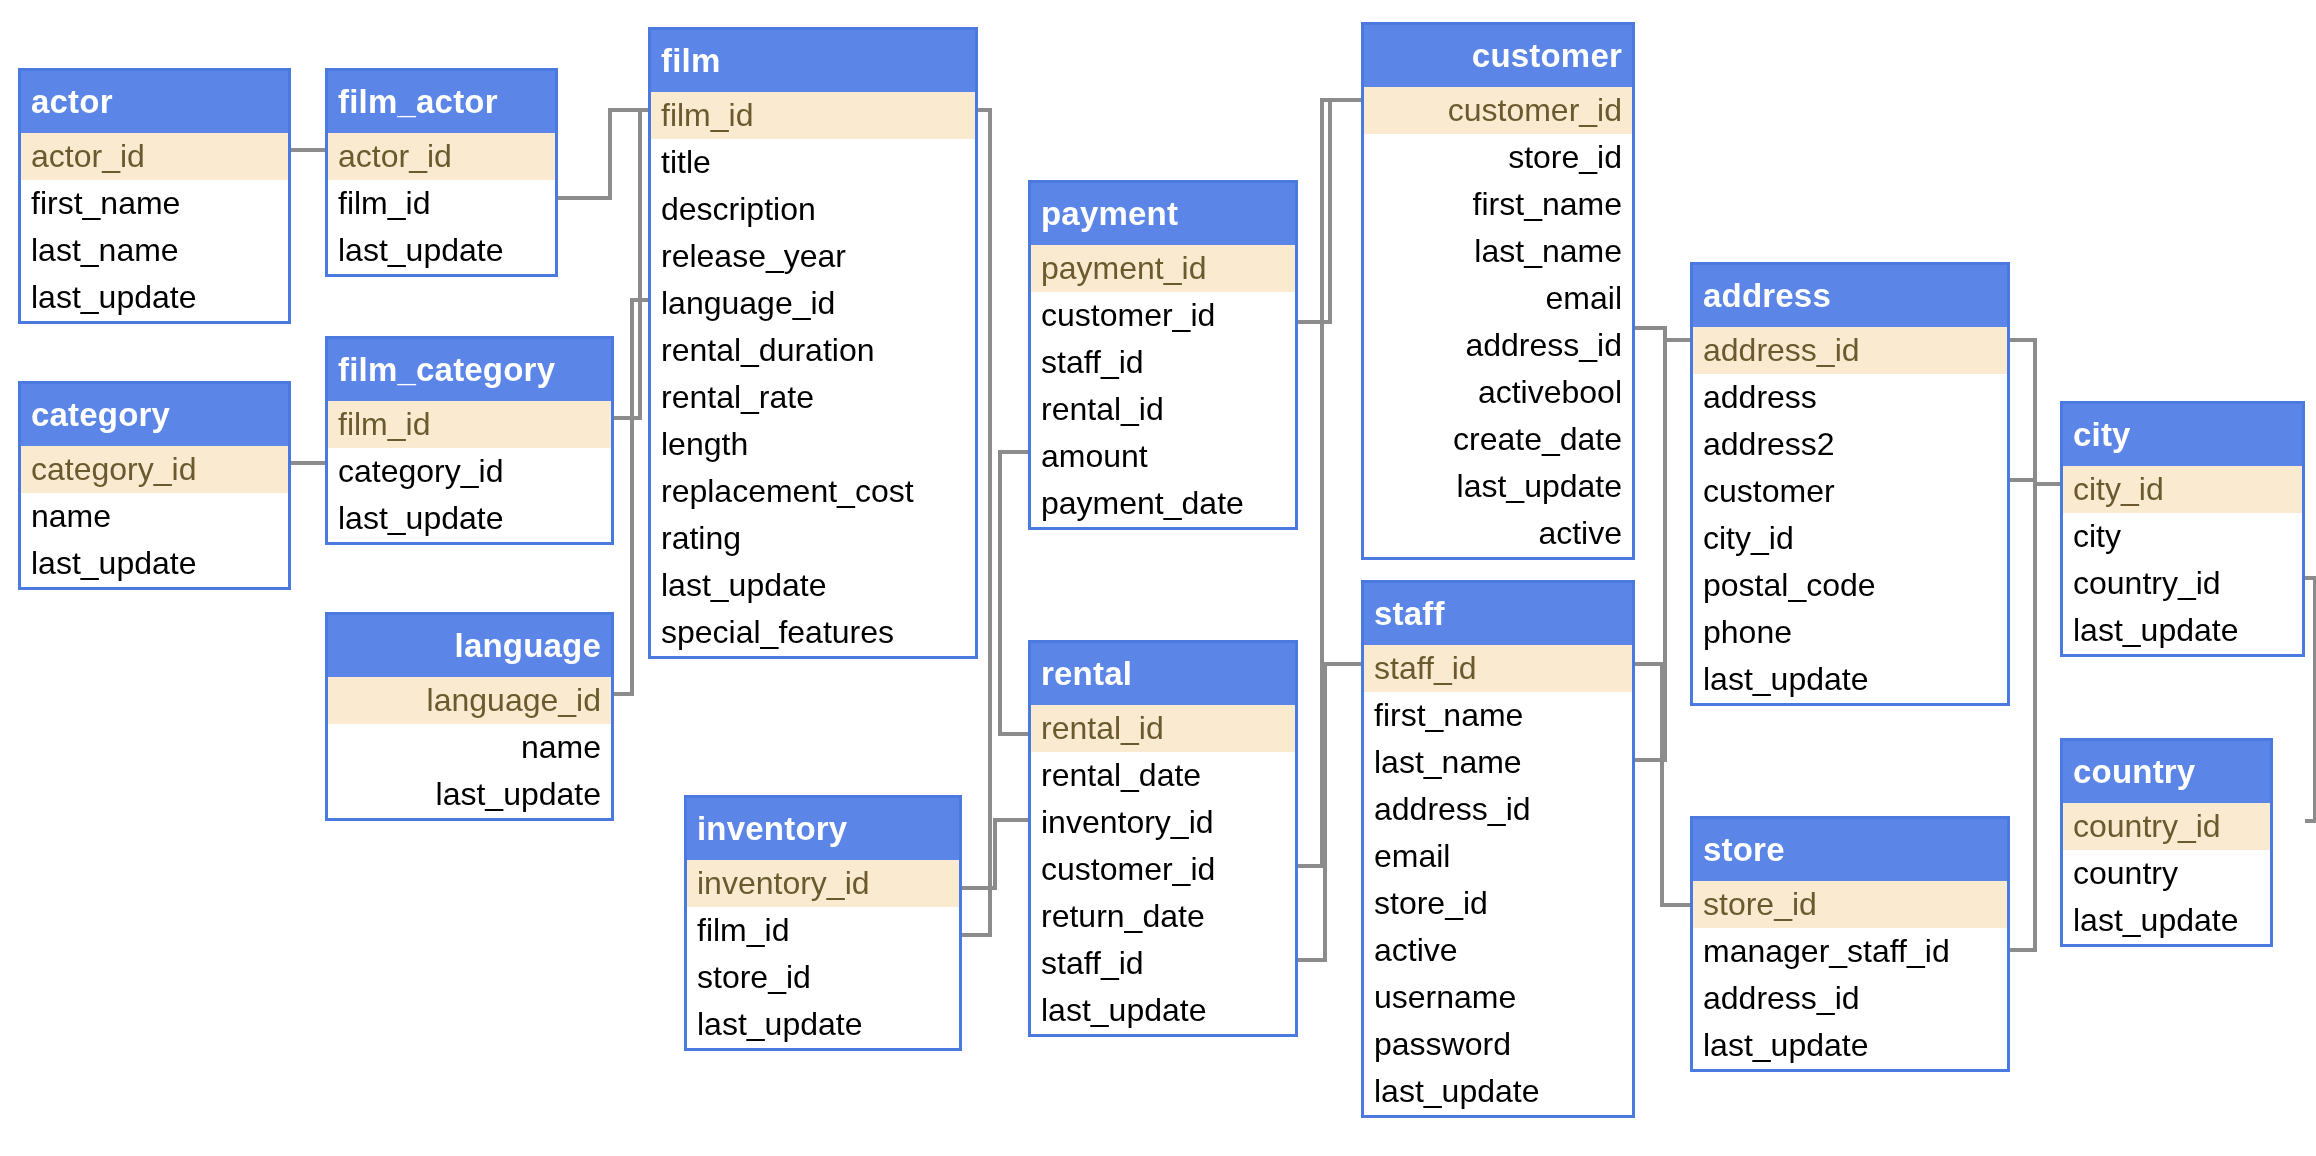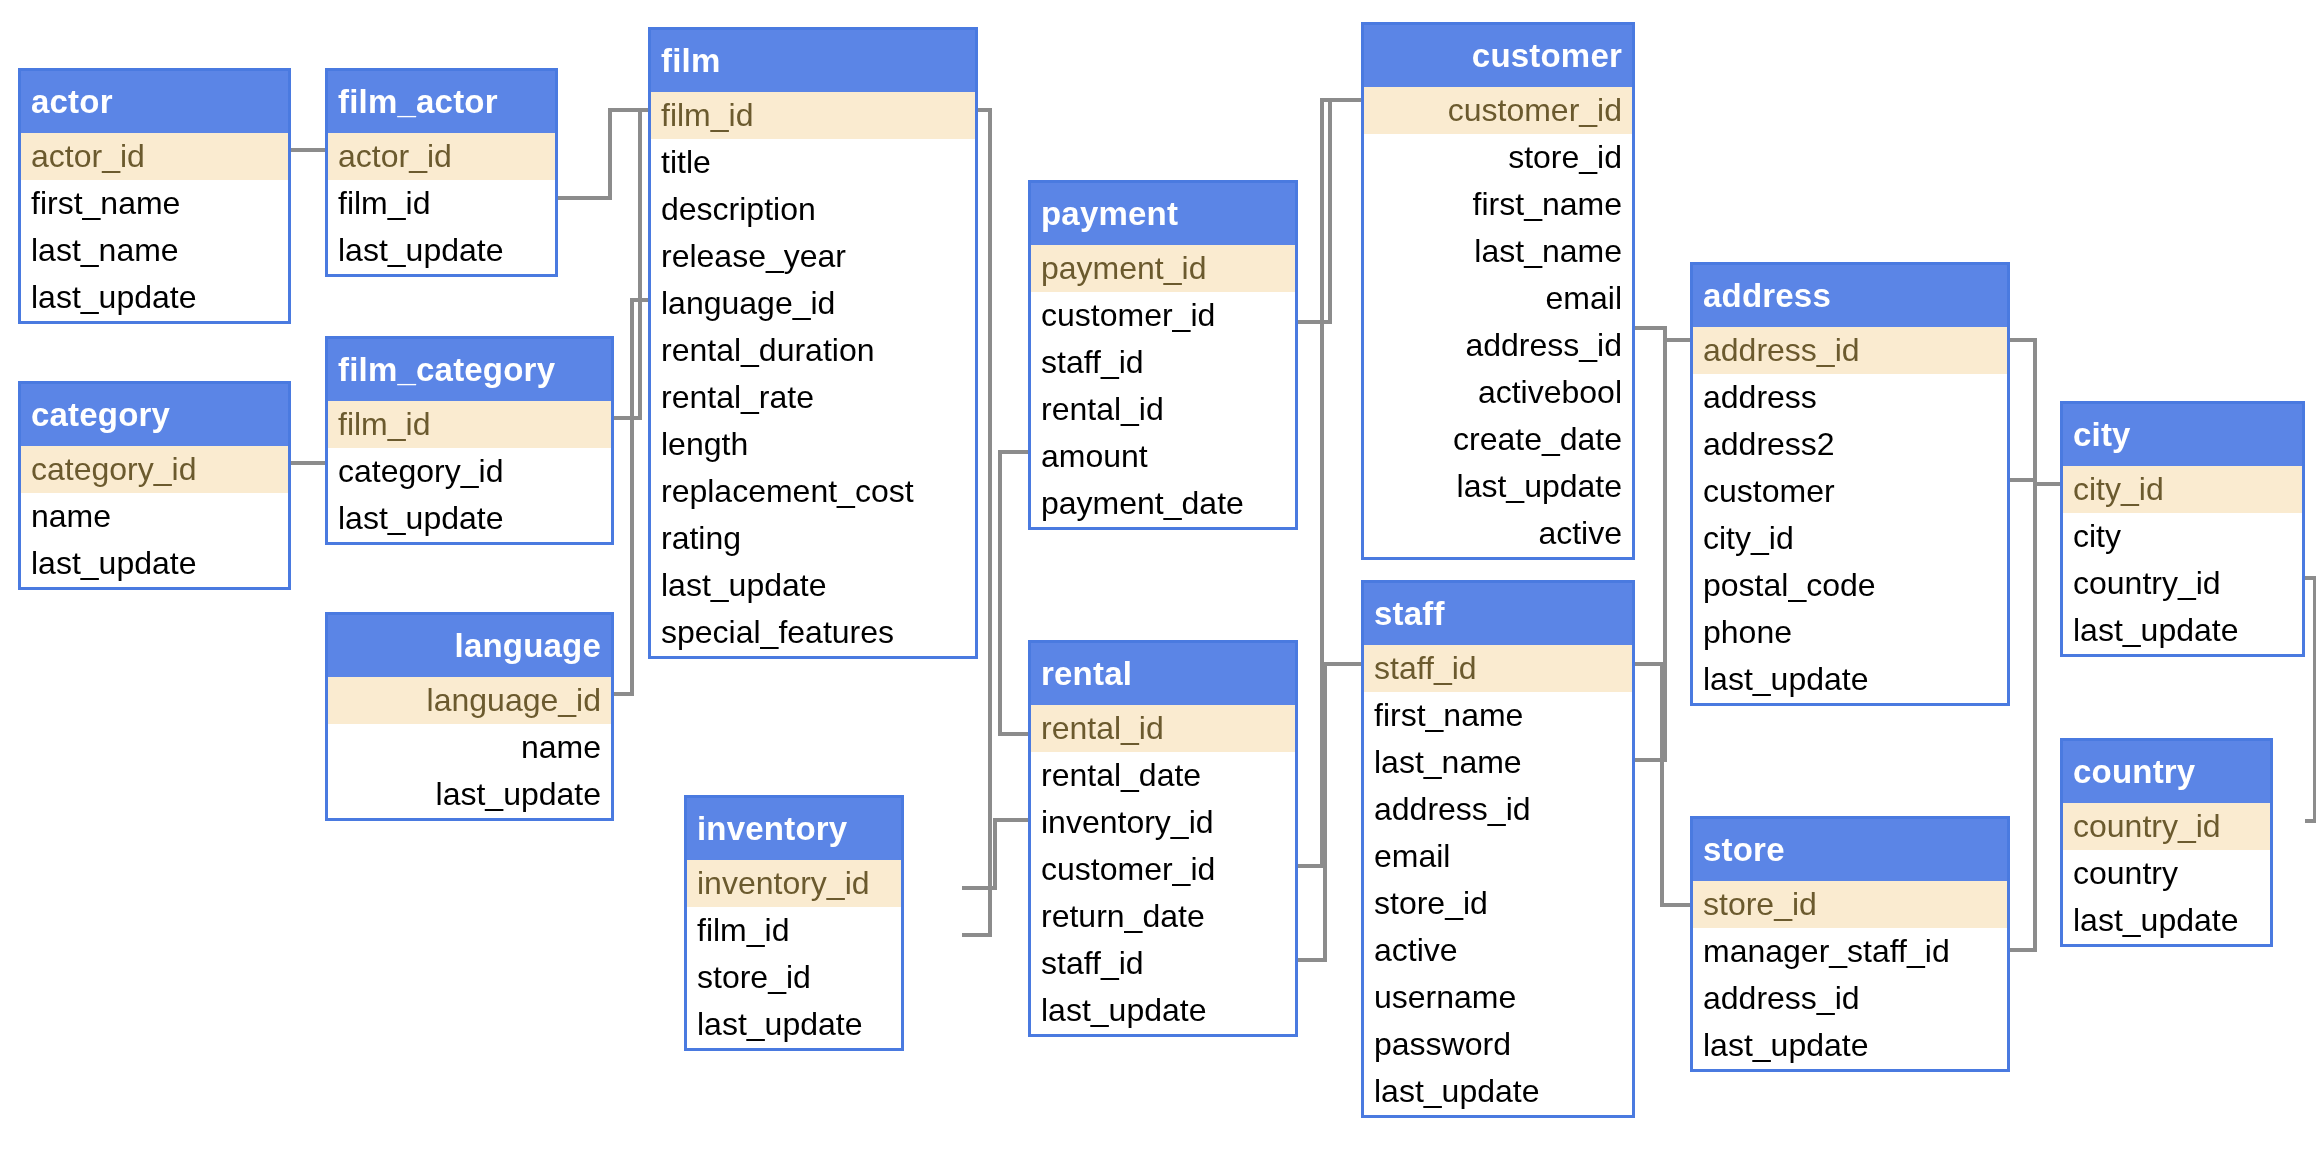--- a/index.html
+++ b/index.html
@@ -119,21 +119,21 @@
         <div class="field pk">film_id</div>
         <div class="field">category_id</div>
         <div class="field">last_update</div>
       </div>
       <div class="entity" style="left: 325px; top: 612px; width: 289px; text-align: right;">
         <div class="entity-title">language</div>
         <div class="field pk">language_id</div>
         <div class="field">name</div>
         <div class="field">last_update</div>
       </div>
-      <div class="entity" style="left: 684px; top: 795px; width: 220px;">
+      <div class="entity" style="left: 684px; top: 795px; width: 278px;">
         <div class="entity-title">inventory</div>
         <div class="field pk">inventory_id</div>
         <div class="field">film_id</div>
         <div class="field">store_id</div>
         <div class="field">last_update</div>
       </div>
       <div class="entity" style="left: 1028px; top: 180px; width: 270px;">
         <div class="entity-title">payment</div>
         <div class="field pk">payment_id</div>
         <div class="field">customer_id</div>

